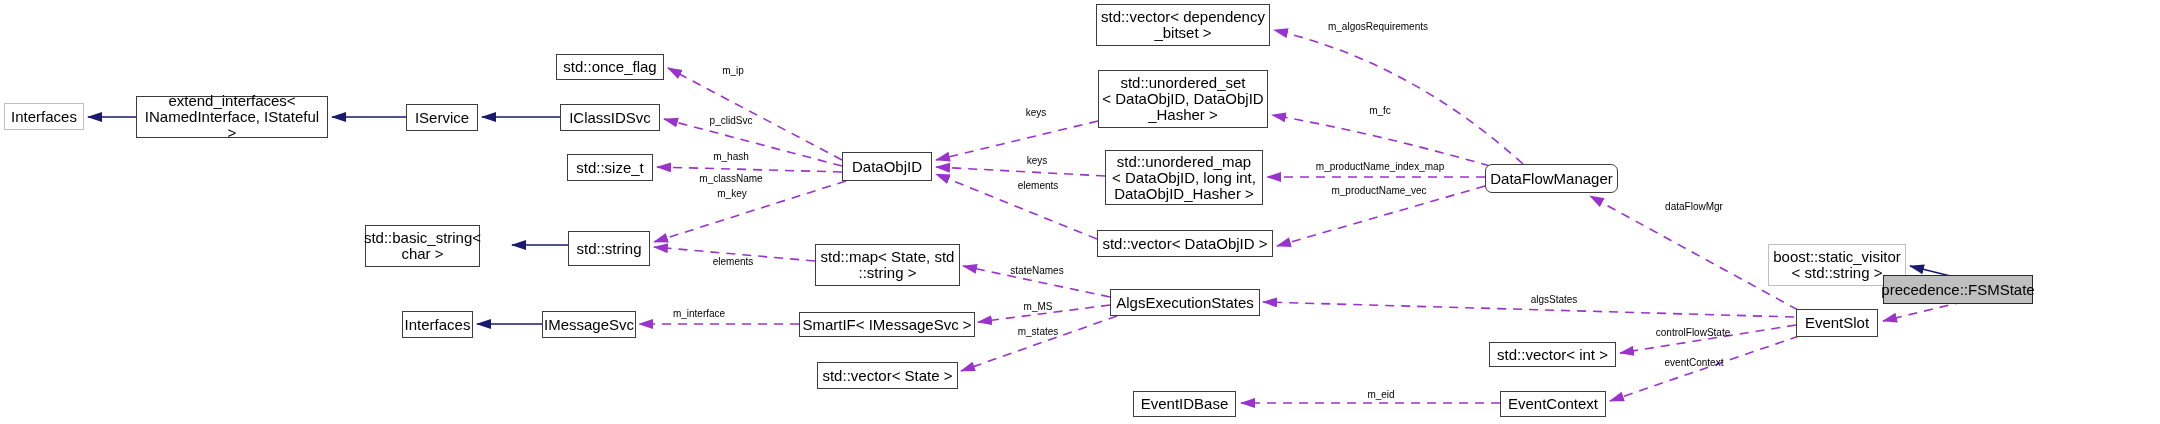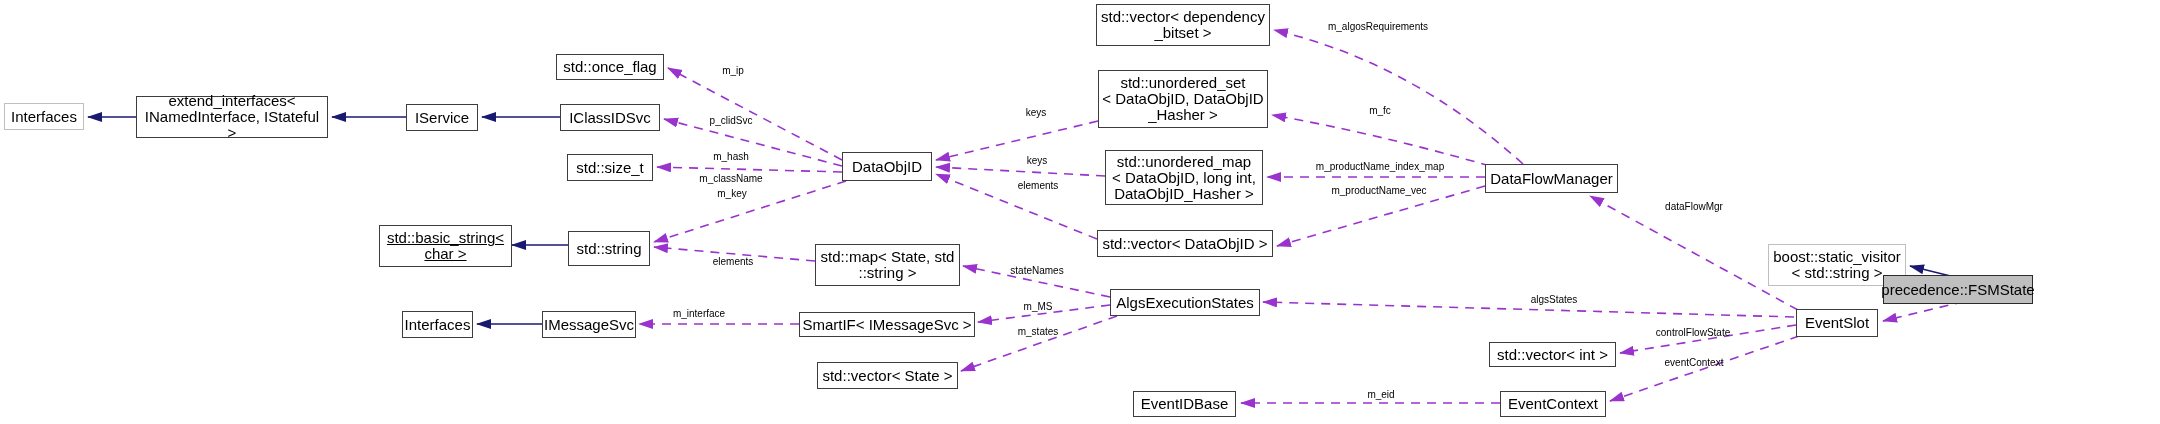--- a/index.html
+++ b/index.html
@@ -105,22 +105,22 @@
     <div class="node" style="left: 842px; top: 152px; width: 90px; height: 29px;">DataObjID</div>
     <div class="node" style="left: 1096px; top: 4px; width: 174px; height: 42px;">std::vector&lt; dependency
 _bitset &gt;</div>
     <div class="node" style="left: 1098px; top: 70px; width: 170px; height: 58px;">std::unordered_set
 &lt; DataObjID, DataObjID
 _Hasher &gt;</div>
     <div class="node" style="left: 1105px; top: 150px; width: 158px; height: 55px;">std::unordered_map
 &lt; DataObjID, long int,
 DataObjID_Hasher &gt;</div>
     <div class="node" style="left: 1097px; top: 230px; width: 176px; height: 27px;">std::vector&lt; DataObjID &gt;</div>
-    <div class="node" style="left: 1485px; top: 164px; width: 133px; height: 29px;">DataFlowManager</div>
-    <div class="node" style="left: 379px; top: 225px; width: 133px; height: 42px; text-decoration: underline;">std::basic_string&lt;
+    <div class="node" style="left: 1485px; top: 164px; width: 133px; height: 29px; border-radius: 7px;">DataFlowManager</div>
+    <div class="node" style="left: 365px; top: 225px; width: 115px; height: 42px;">std::basic_string&lt;
 char &gt;</div>
     <div class="node" style="left: 568px; top: 231px; width: 82px; height: 35px;">std::string</div>
     <div class="node" style="left: 815px; top: 244px; width: 145px; height: 42px;">std::map&lt; State, std
 ::string &gt;</div>
     <div class="node" style="left: 402px; top: 311px; width: 71px; height: 27px;">Interfaces</div>
     <div class="node" style="left: 542px; top: 311px; width: 94px; height: 27px;">IMessageSvc</div>
     <div class="node" style="left: 799px; top: 312px; width: 176px; height: 25px;">SmartIF&lt; IMessageSvc &gt;</div>
     <div class="node" style="left: 817px; top: 362px; width: 141px; height: 27px;">std::vector&lt; State &gt;</div>
     <div class="node" style="left: 1110px; top: 289px; width: 150px; height: 27px;">AlgsExecutionStates</div>
     <div class="node external" style="left: 1768px; top: 244px; width: 138px; height: 42px;">boost::static_visitor

